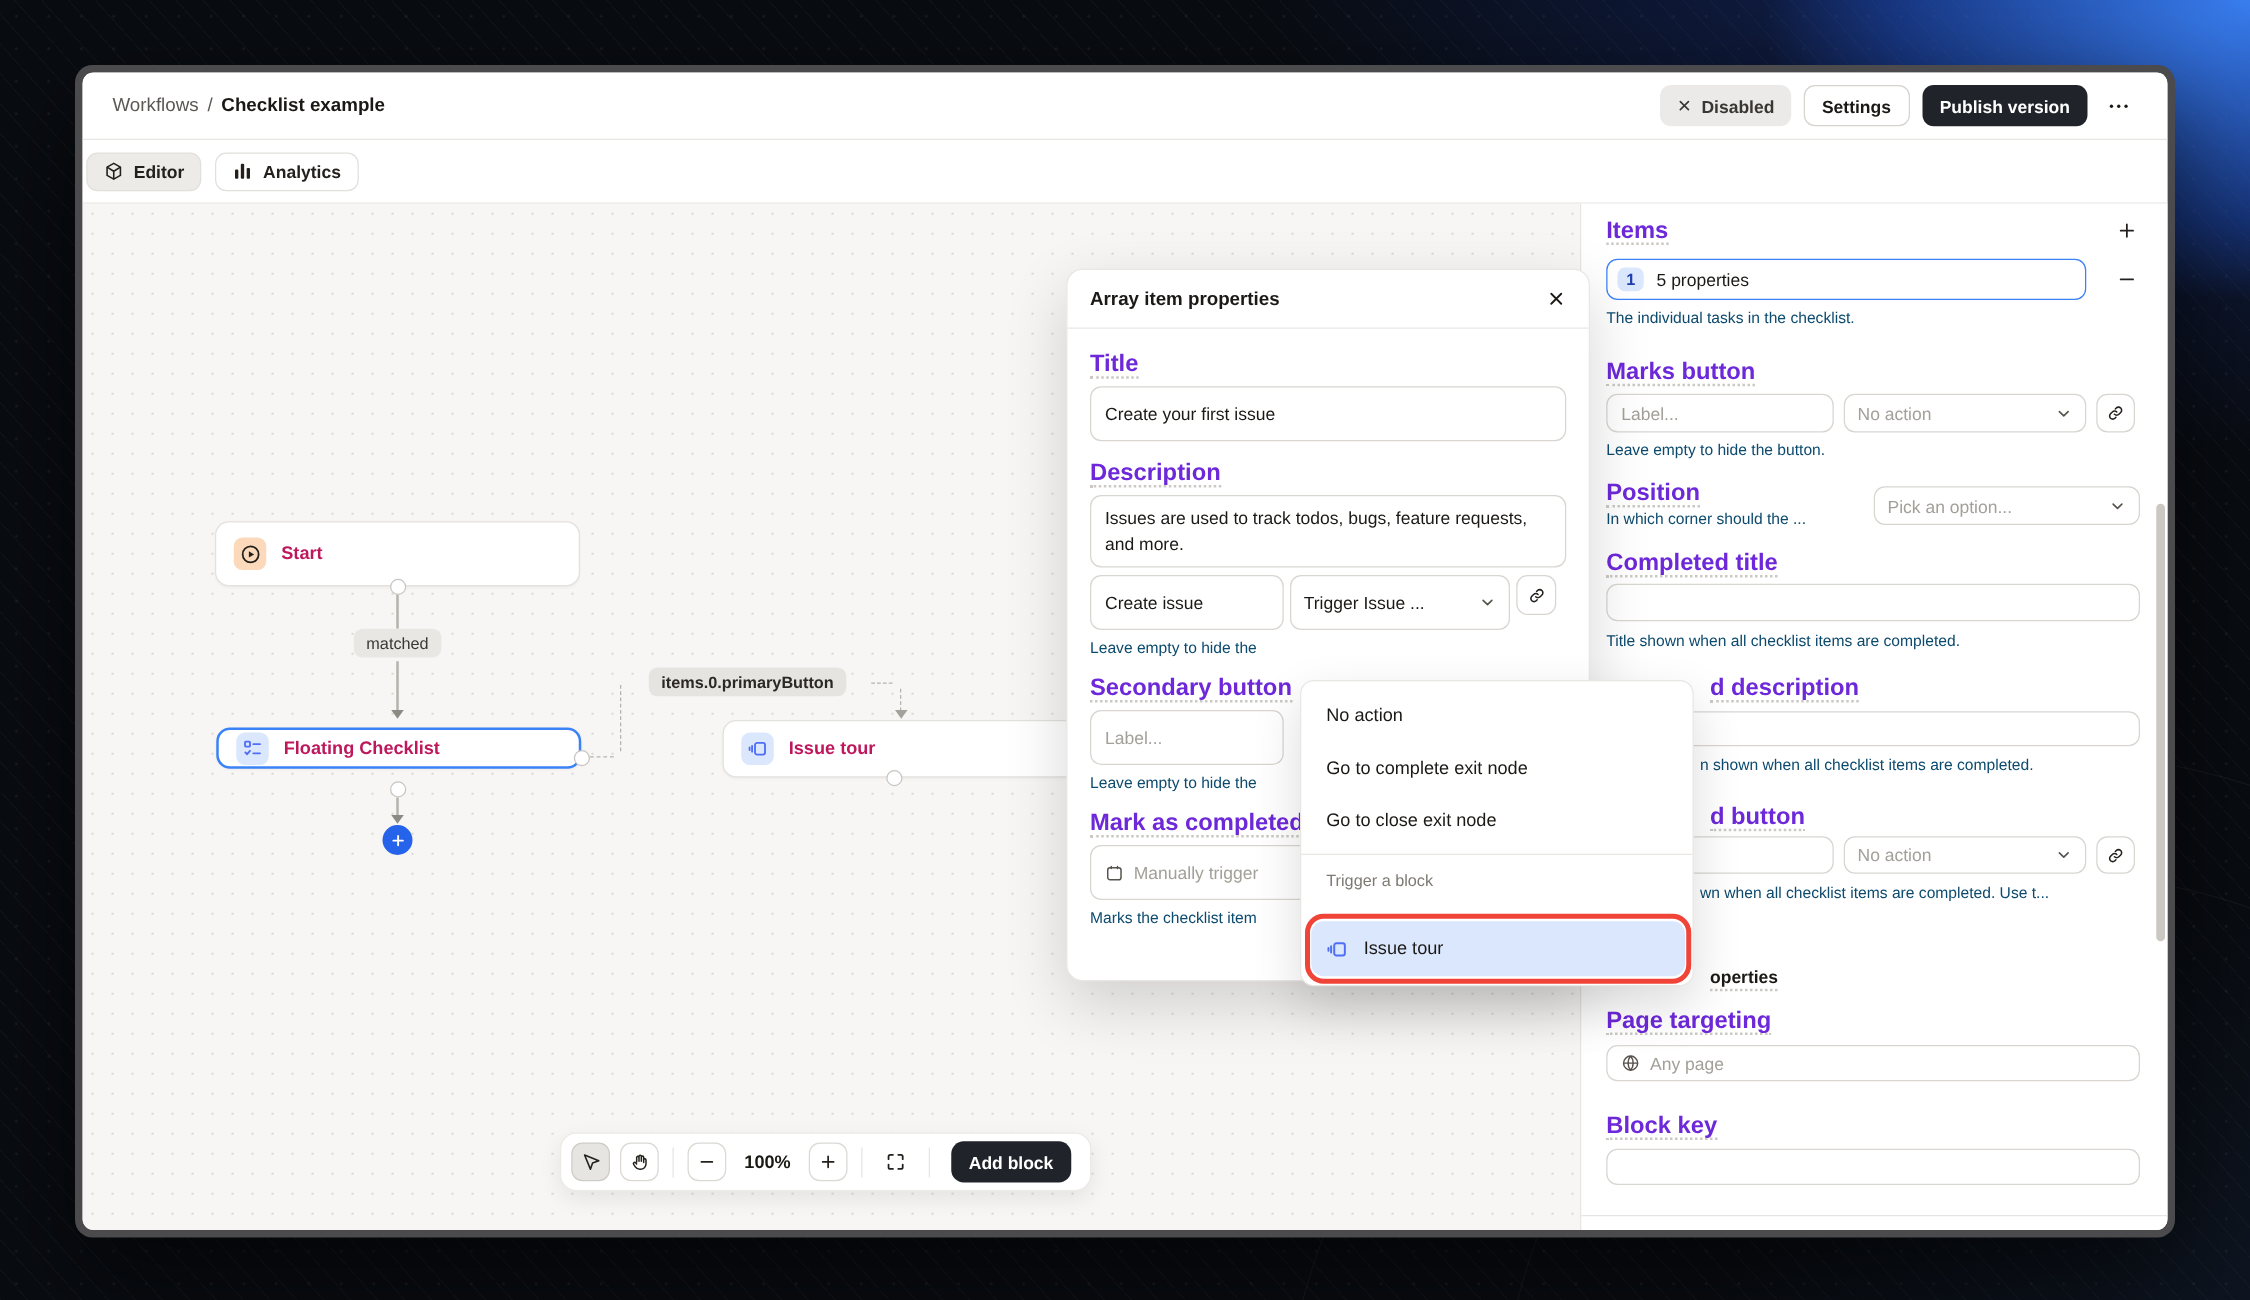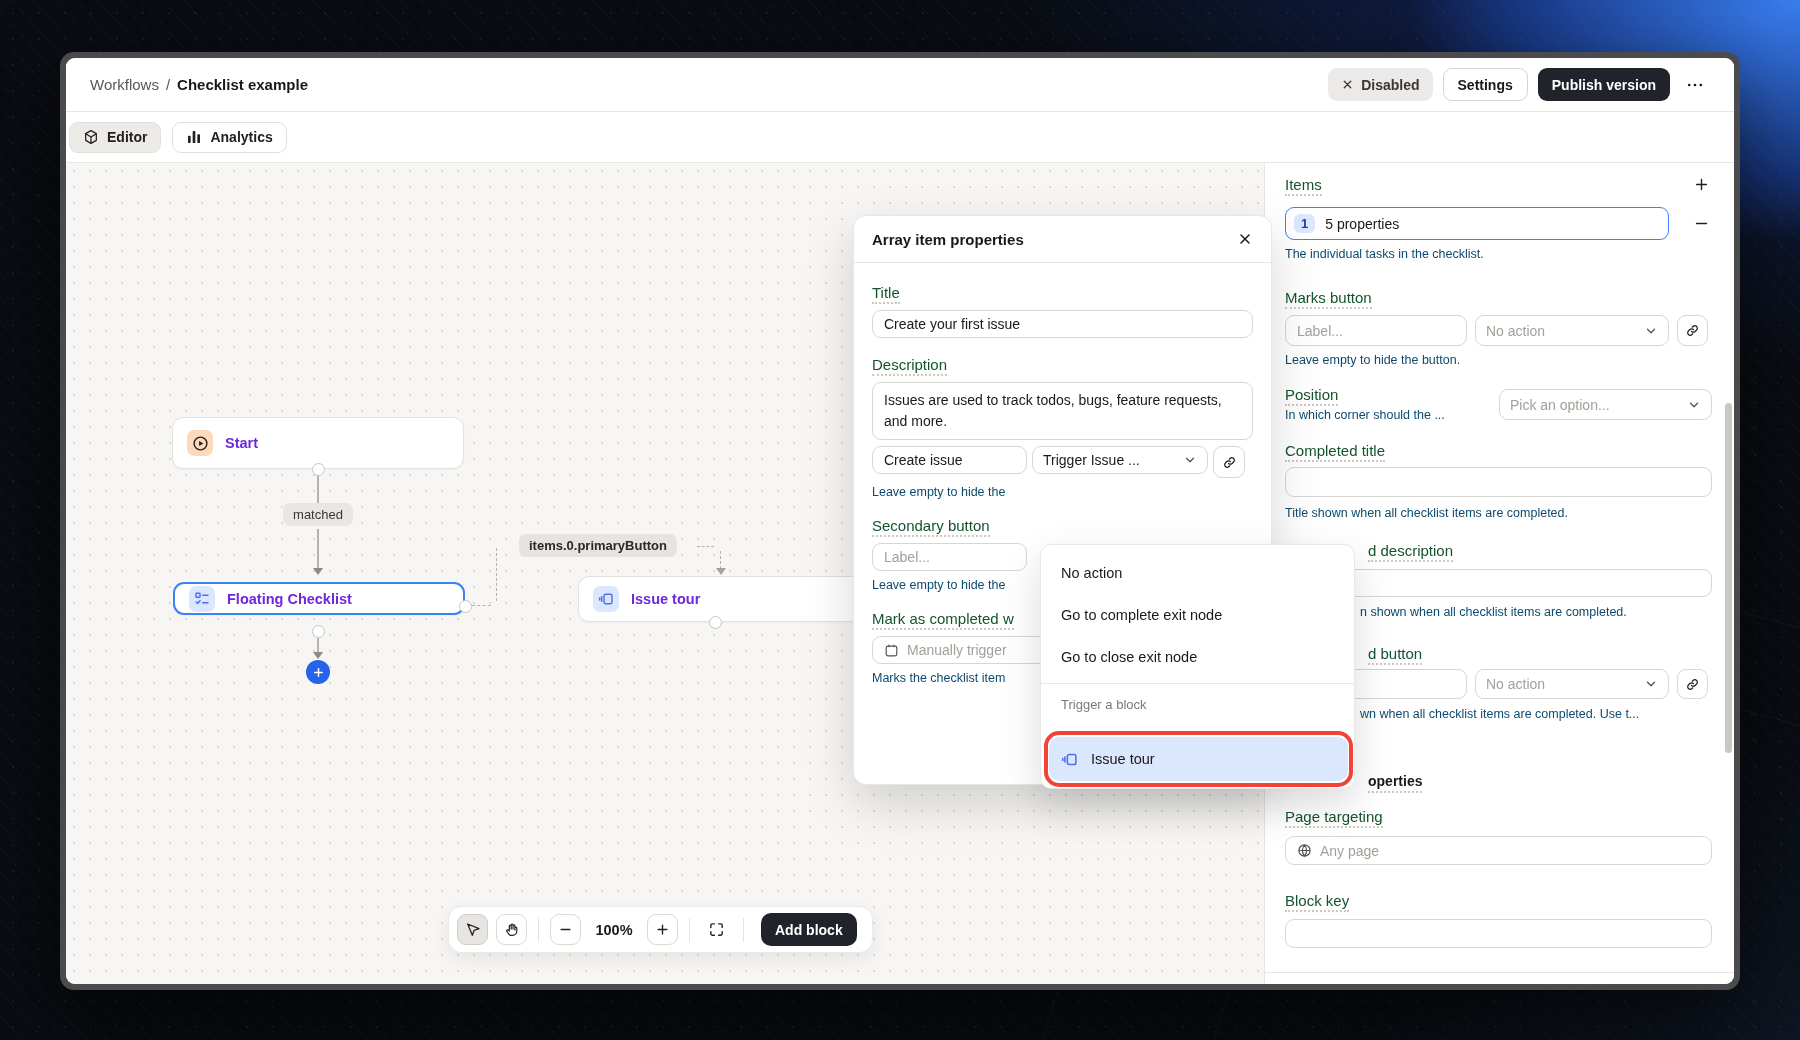--- a/index.html
+++ b/index.html
@@ -51,21 +51,21 @@
 
   
   .content { position:absolute; left:0; top:105px; right:0; bottom:0;
     background-color:#f7f6f4;
     background-image:radial-gradient(#dbd8d3 1.1px, transparent 1.1px);
     background-size:16px 16px; }
 
   
   .node { position:absolute; background:#fff; border:1px solid #e3e1dd; border-radius:11px;
     display:flex; align-items:center; gap:12px; padding:0 14px; z-index:2;
-    box-shadow:0 1px 2px rgba(0,0,0,.04); font-size:14.5px; font-weight:700; color:#6d28d9; }
+    box-shadow:0 1px 2px rgba(0,0,0,.04); font-size:14.5px; font-weight:700; color:#be185d; }
   .node-start { left:106px; top:254px; width:292px; height:52px; }
   .node-fc { left:107px; top:419px; width:292px; height:33px; border:2px solid #3b82f6; }
   .node-it { left:512px; top:413px; width:420px; height:46px; z-index:2; }
   .nicon { width:26px; height:26px; border-radius:7px; display:flex; align-items:center; justify-content:center; flex:0 0 auto; }
   .nicon.peach { background:#fbd9ba; color:#23201c; }
   .nicon.blue { background:#dbe7fd; color:#4f6df5; }
 
   .edge { position:absolute; background:#b6b3ad; width:1.5px; z-index:1; }
   .edge-dashed-v { position:absolute; border-left:1.5px dashed #b6b3ad; z-index:1; }
   .edge-dashed-h { position:absolute; border-top:1.5px dashed #b6b3ad; z-index:1; }
@@ -85,21 +85,21 @@
     display:flex; align-items:center; gap:8px; padding:0 8px; z-index:4; }
   .tbtn { width:31px; height:31px; border:1px solid #dcd9d5; border-radius:9px; background:#fff;
     display:flex; align-items:center; justify-content:center; color:#24211d; }
   .tbtn.active { background:#e7e5e2; border-color:#cfccc7; }
   .tsep { width:1px; height:24px; background:#e7e5e2; margin:0 3px; }
   .zoomlvl { font-size:14.5px; font-weight:700; color:#1b1916; width:50px; text-align:center; }
   .addblock { margin-left:6px; height:33px; padding:0 14px; background:#20242a; color:#fff;
     border-radius:10px; font-size:14px; font-weight:700; display:flex; align-items:center; }
 
   
-  .lbl { font-size:15px; font-weight:400; color:#14532d; display:inline-block;
+  .lbl { font-size:19px; font-weight:700; color:#6d28d9; display:inline-block;
     border-bottom:2px dotted #ccc9c4; padding-bottom:2px; line-height:15px; } 
   .help { font-size:12.5px; color:#0c4a6e; white-space:nowrap; overflow:hidden; }
   .inp { background:#fff; border:1px solid #d9d6d1; border-radius:9px; display:flex; align-items:center;
     padding:0 11px; font-size:14px; color:#1b1916; }
   .inp .ph { color:#a3a099; }
   .sel { background:#fff; border:1px solid #d9d6d1; border-radius:9px; display:flex; align-items:center;
     padding:0 10px; font-size:14px; color:#1b1916; justify-content:space-between; gap:6px; }
   .sel .ph { color:#a3a099; }
   .sel .chev { color:#56524c; flex:0 0 auto; }
   .iconbtn { background:#fff; border:1px solid #d9d6d1; border-radius:9px; display:flex;
@@ -107,21 +107,21 @@
 
   
   .modal { position:absolute; left:787px; top:52px; width:419px; height:570px; background:#fff;
     border:1px solid #e9e7e4; border-radius:13px; z-index:20;
     box-shadow:0 18px 50px rgba(0,0,0,.16); }
   .modal-head { height:47px; border-bottom:1px solid #e9e7e4; display:flex; align-items:center;
     padding:0 18px; }
   .modal-title { font-size:15px; font-weight:700; color:#1b1916; }
   .modal-close { margin-left:auto; color:#1b1916; display:flex; }
   .modal-body { padding:21px 18px 0; }
-  .modal .inp, .modal .sel { height:28px; }
+  .modal .inp, .modal .sel { height:44px; }
   .m-row { display:flex; gap:5px; margin-top:6px; }
   .m-help { margin-top:7px; }
   .descbox { margin-top:6px; border:1px solid #d9d6d1; border-radius:9px; padding:7px 11px;
     font-size:14px; color:#1b1916; line-height:21px; min-height:58px; }
   .mt18 { margin-top:18px; } .mt6 { margin-top:6px; }
 
   
   .menu { position:absolute; left:974px; top:381px; width:315px; height:245px; background:#fff;
     border:1px solid #e9e7e4; border-radius:11px; z-index:30;
     box-shadow:0 16px 40px rgba(0,0,0,.14); padding-top:7px; }

